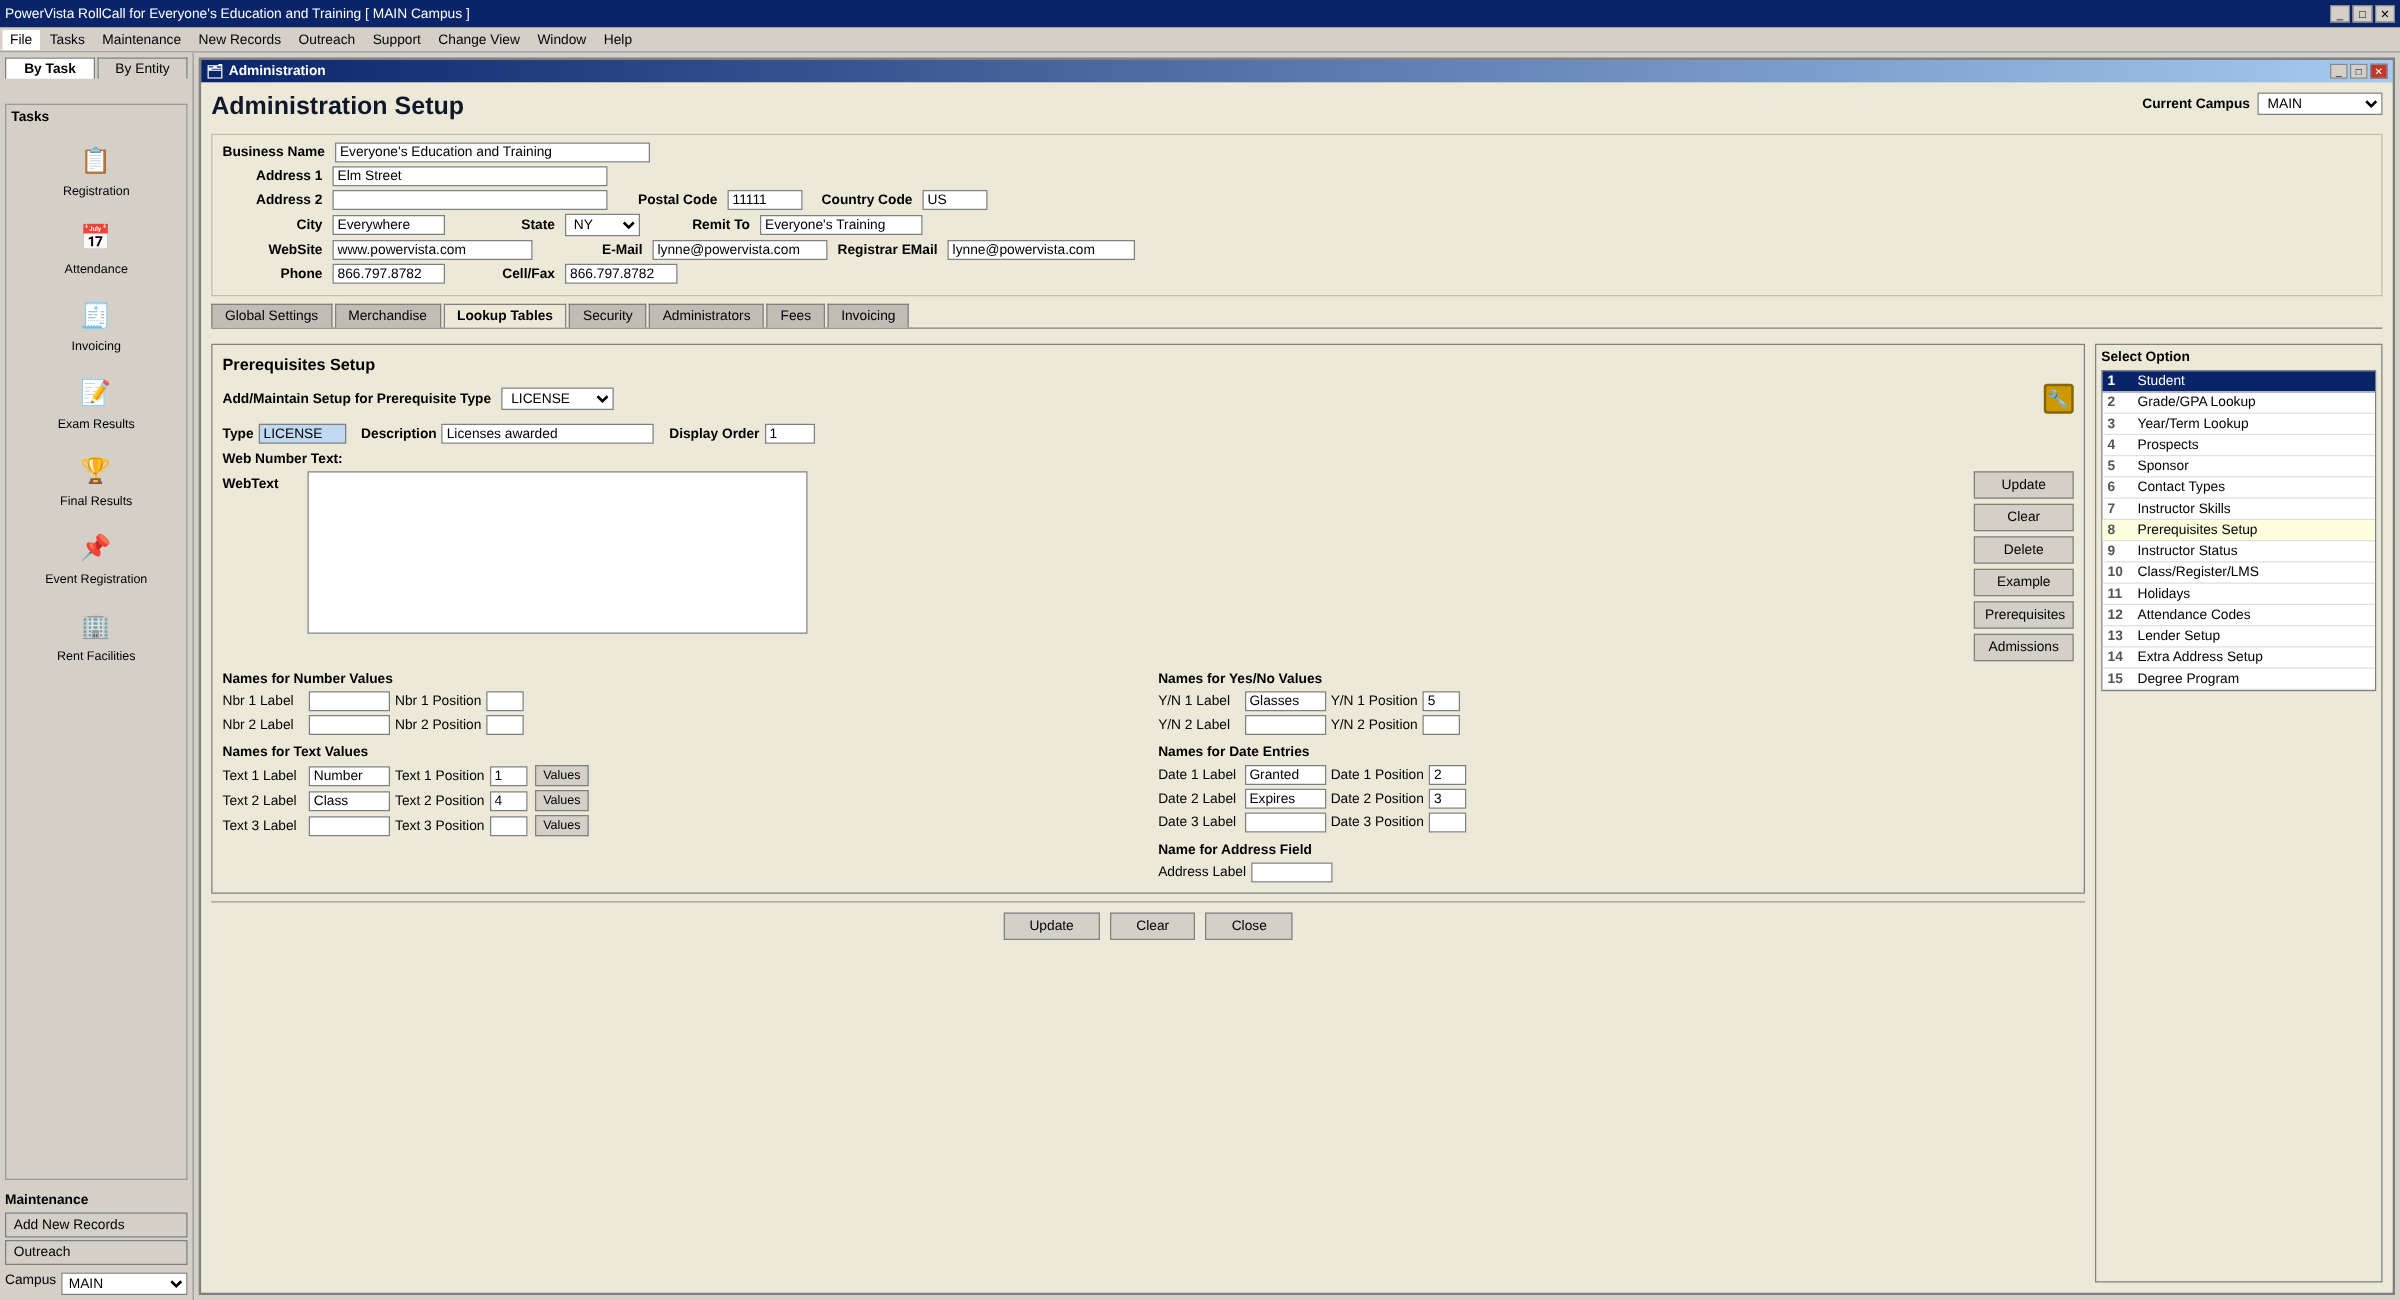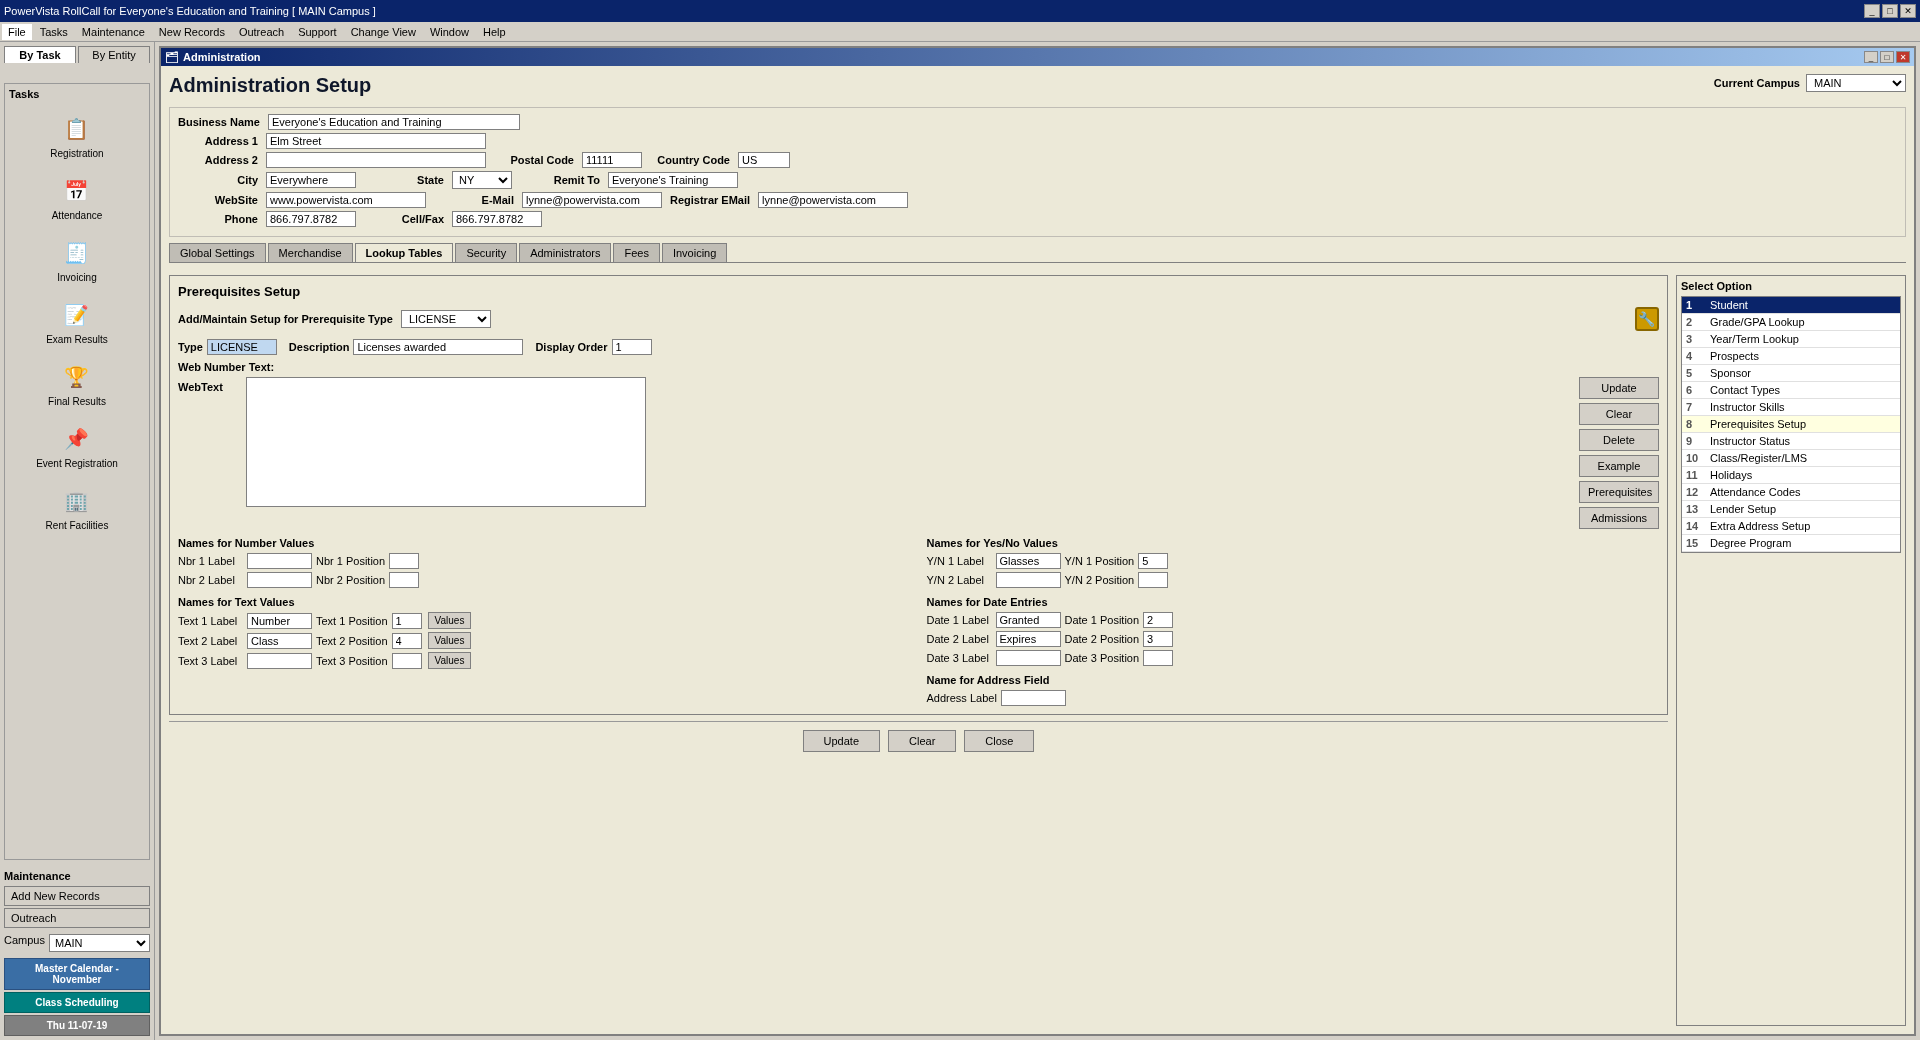--- a/index.html
+++ b/index.html
@@ -548,25 +548,20 @@
       <button class="sidebar-btn">Add New Records</button>
       <button class="sidebar-btn">Outreach</button>
 
       <div class="campus-select-row">
         <span class="campus-label">Campus</span>
         <select class="campus-select">
           <option>MAIN</option>
         </select>
       </div>
 
-      <div class="bottom-buttons">
-        <button class="bottom-nav-btn">Master Calendar - November</button>
-        <button class="bottom-nav-btn teal">Class Scheduling</button>
-        <button class="bottom-nav-btn gray">Thu 11-07-19</button>
-      </div>
     </div>
   </div>
 
   <div class="content-area">
     <div class="window">
 
       <div class="window-titlebar">
         <span>🗂</span>
         <span style="flex:1; margin-left:4px;">Administration</span>
         <div class="window-controls">

